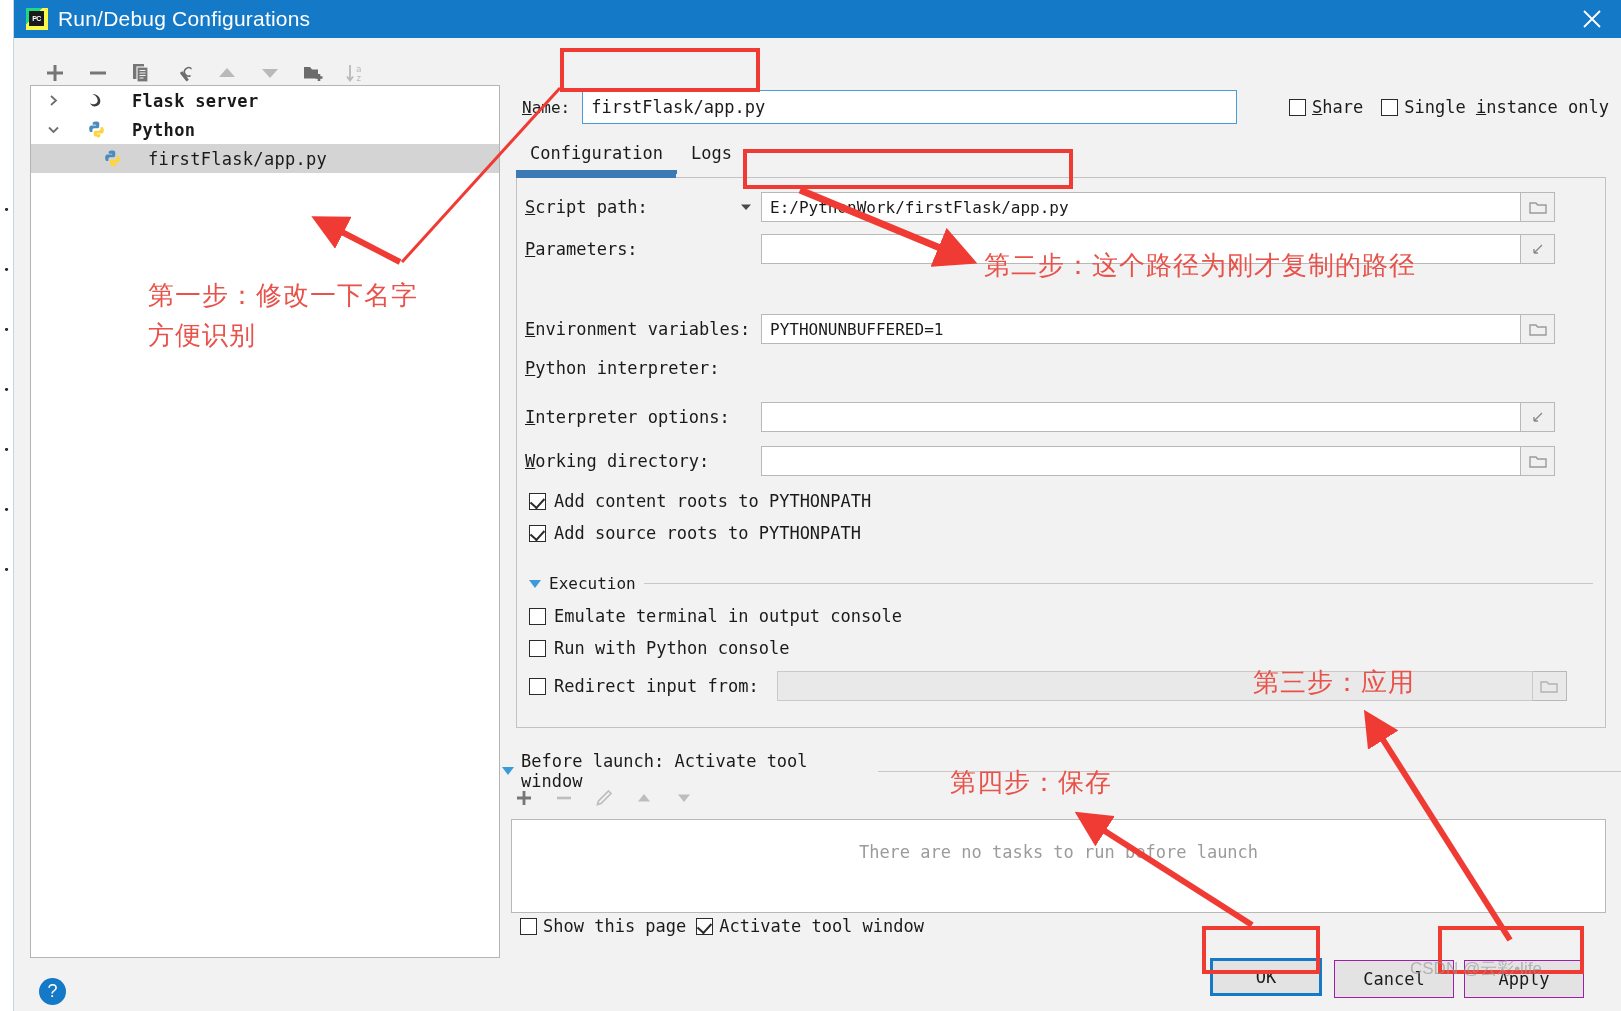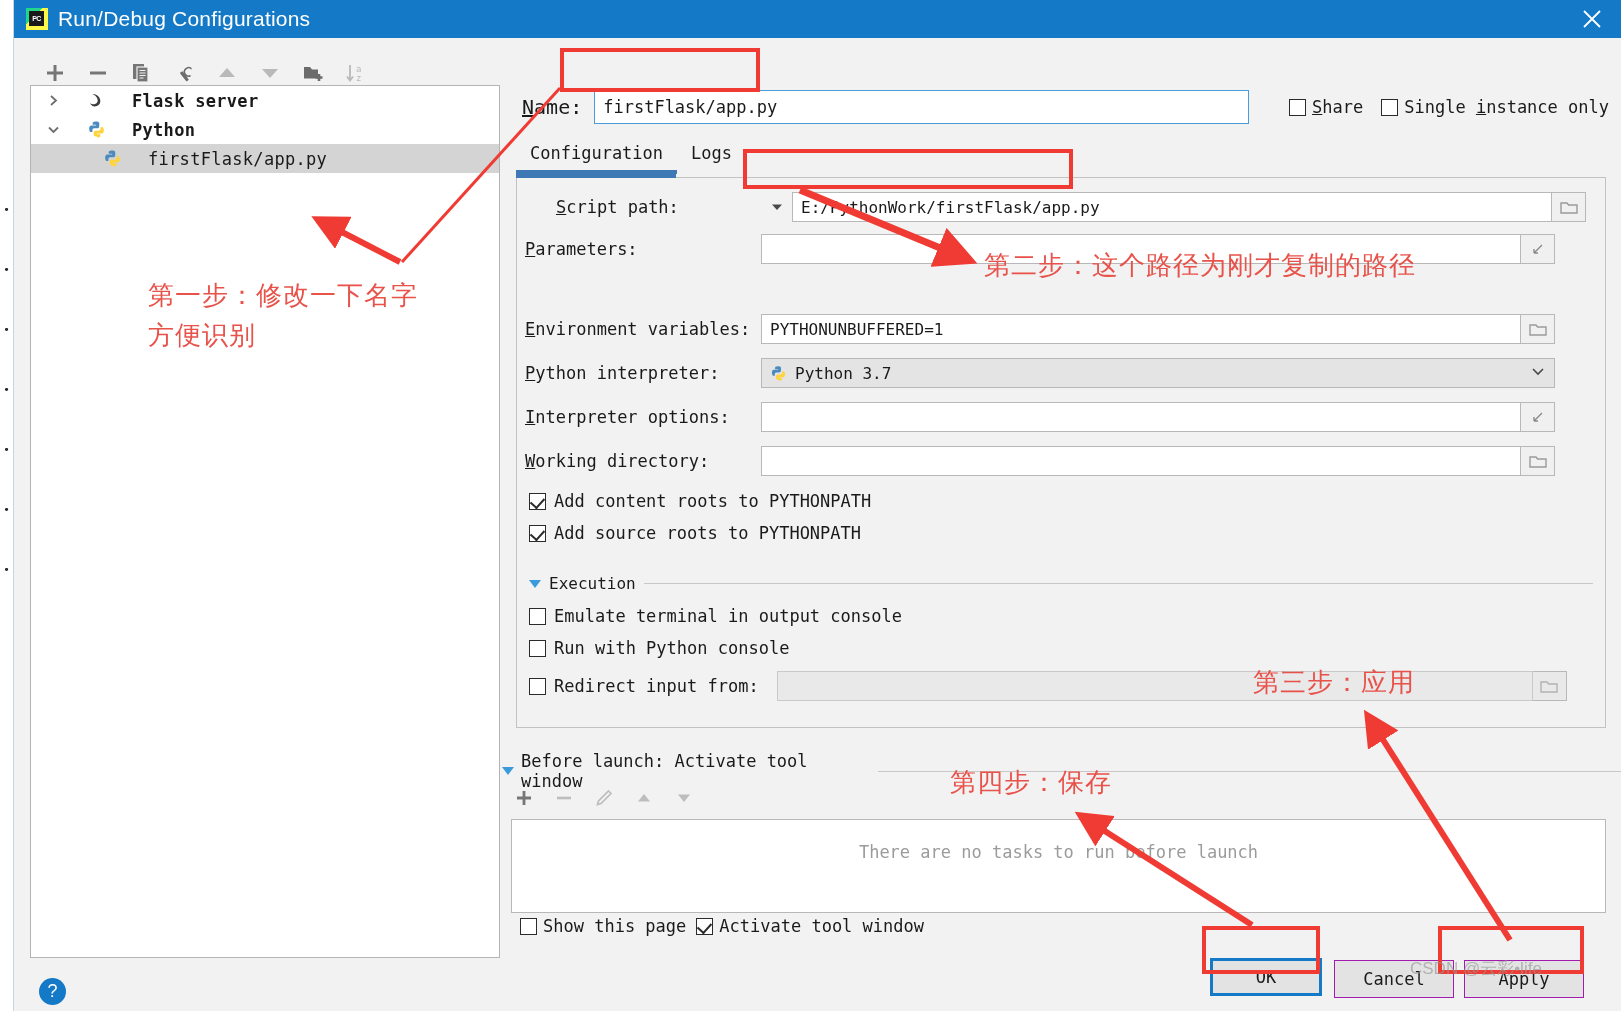--- a/index.html
+++ b/index.html
@@ -88,21 +88,21 @@
   .tree-row .spacer { width: 40px; flex: none; }
   .tree-row .t-icon { width: 24px; display:flex; align-items:center; justify-content:center; margin-right: 5px; flex: none; }
   .tree-row .t-label { font-weight: 700; letter-spacing: 0.3px; }
   .tree-row.child .t-label { font-weight: 400; font-size: 17px; }
 
   
   .name-row {
     position: absolute; left: 508px; top: 52px; width: 1080px; height: 34px;
     display: flex; align-items: center;
   }
-  .name-label { font-size: 20px; color: #1a1a1a; margin-right: 12px; }
+  .name-label { font-size: 16px; color: #1a1a1a; margin-right: 12px; }
   .name-label u { text-decoration: underline; }
   .name-input {
     width: 655px; height: 34px; background: #ffffff;
     border: 1px solid #4a9bd8; outline: none;
     font-family: "DejaVu Sans Mono", monospace; font-size: 17px;
     color: #1a1a1a; padding: 0 8px;
   }
 
   .opt-checks {
     position: absolute; right: 12px; top: 52px; height: 34px;
@@ -350,21 +350,21 @@
     </div>
 
     <div class="tabs">
       <div class="tab active">Configuration</div>
       <div class="tab">Logs</div>
     </div>
 
     <div class="cfg-panel">
 
       <div class="frow" style="top:14px; left:8px; width:1072px;">
-        <span class="flabel" style="width:206px;margin-left:31px;"><u>S</u>cript path:</span>
+        <span class="flabel" style="width:206px;"><u>S</u>cript path:</span>
         <span style="width:30px;display:flex;justify-content:center;">
           <svg width="16" height="16" viewBox="0 0 16 16">
               <path d="M3 5.5 L8 11 L13 5.5 Z" fill="#4a4a4a"></path>
             </svg>
         </span>
         <span class="fin" style="width:760px;">E:/PythonWork/firstFlask/app.py</span>
         <span class="btn-browse">
           <svg width="18" height="16" viewBox="0 0 18 16">
               <path d="M1 4 h6 l1.6 2 h8.4 v8 h-16 z" fill="none" stroke="#9a9a9a" stroke-width="1.4"></path>
             </svg>
@@ -387,35 +387,20 @@
         <span class="fin" style="width:760px;">PYTHONUNBUFFERED=1</span>
         <span class="btn-browse">
           <svg width="18" height="16" viewBox="0 0 18 16">
               <path d="M1 4 h6 l1.6 2 h8.4 v8 h-16 z" fill="none" stroke="#9a9a9a" stroke-width="1.4"></path>
             </svg>
         </span>
       </div>
 
       <div class="frow" style="top:180px; left:8px; width:1072px;">
         <span class="flabel" style="width:236px;"><u>P</u>ython interpreter:</span>
-        <span class="fin grey" style="width:794px; justify-content:flex-start; gap:8px;">
-          <span style="display:flex;">
-            <svg width="17" height="17" viewBox="0 0 19 19">
-              <path d="M9 1.5 c-3 0 -3.3 1.3 -3.3 1.3 v2 h3.4 v0.6 h-4.7 c0 0 -2.2 -0.25 -2.2 3.3 c0 3.5 1.9 3.4 1.9 3.4 h1.3 v-1.9 c0 0 -0.07 -1.9 1.85 -1.9 h3.2 c0 0 1.8 0.03 1.8 -1.75 V3.3 c0 0 0.27 -1.8 -3.25 -1.8 z" fill="#4b8bbe"></path>
-              <path d="M10 17.5 c3 0 3.3 -1.3 3.3 -1.3 v-2 h-3.4 v-0.6 h4.7 c0 0 2.2 0.25 2.2 -3.3 c0 -3.5 -1.9 -3.4 -1.9 -3.4 h-1.3 v1.9 c0 0 0.07 1.9 -1.85 1.9 h-3.2 c0 0 -1.8 -0.03 -1.8 1.75 v2.25 c0 0 -0.27 1.8 3.25 1.8 z" fill="#ffd43b"></path>
-            </svg>
-          </span>
-          <span>Python 3.7</span>
-          <span style="flex:1"></span>
-          <span>
-            <svg width="16" height="16" viewBox="0 0 16 16">
-                <path d="M3 6 L8 11 L13 6" stroke="#4a4a4a" stroke-width="1.6" fill="none"></path>
-              </svg>
-          </span>
-        </span>
       </div>
 
       <div class="frow" style="top:224px; left:8px; width:1072px;">
         <span class="flabel" style="width:236px;"><u>I</u>nterpreter options:</span>
         <span class="fin" style="width:760px;"></span>
         <span class="btn-expand">
           <svg width="16" height="16" viewBox="0 0 16 16">
               <path d="M12 4 L4 12 M4 12 H8 M4 12 V8" stroke="#8a8a8a" stroke-width="1.4" fill="none"></path>
             </svg>
         </span>

